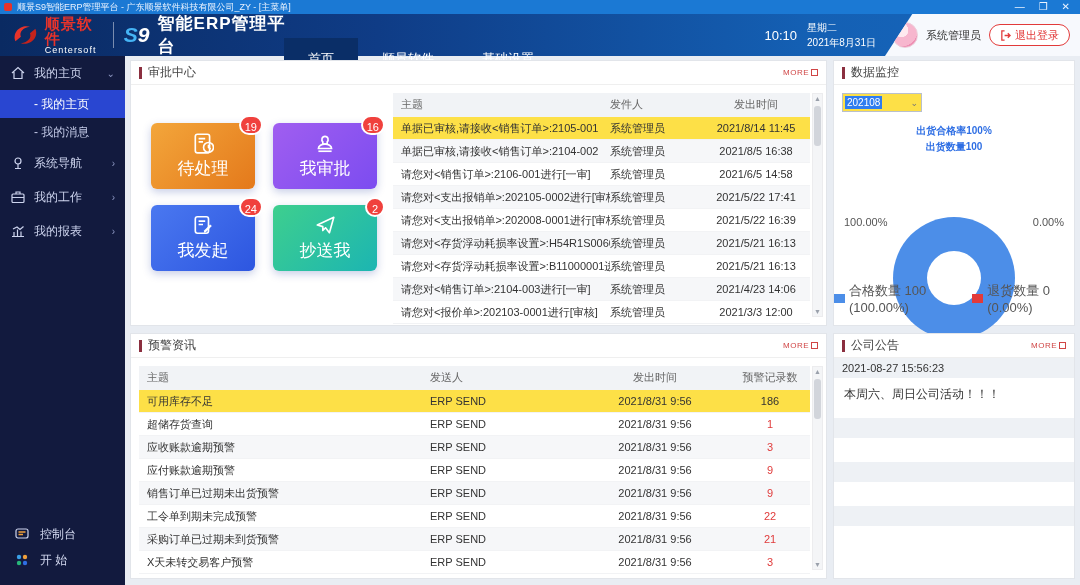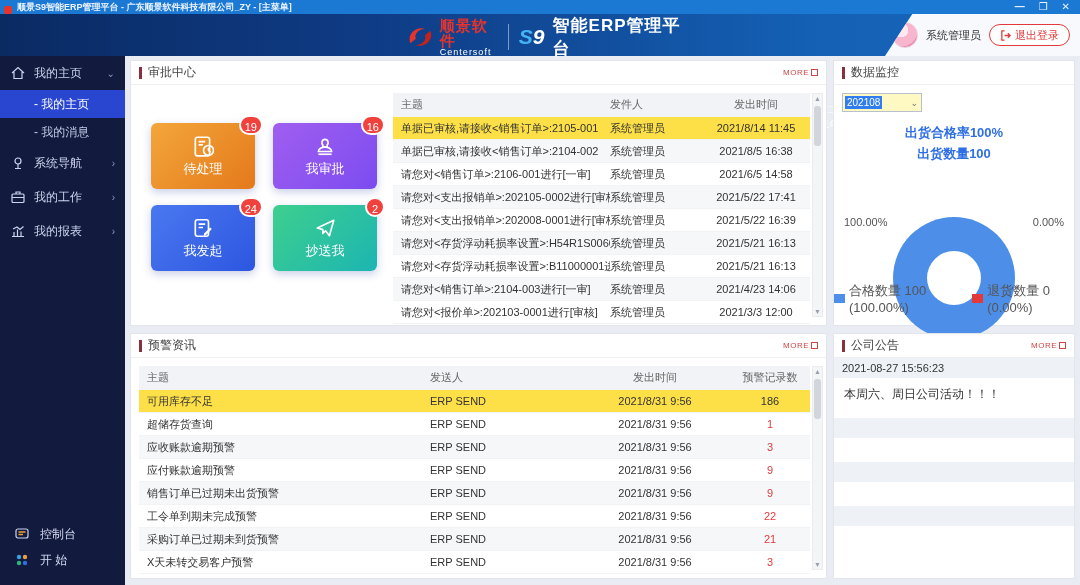--- a/index.html
+++ b/index.html
@@ -2,29 +2,29 @@
 <html><head>
 <meta charset="utf-8">
 <style>
   * { margin:0; padding:0; box-sizing:border-box; }
   html,body { width:1080px; height:585px; overflow:hidden; }
   body { font-family:"Liberation Sans","DejaVu Sans",sans-serif; background:#e9edf3; }
   #app { position:relative; width:1080px; height:585px; }
 
   
   .titlebar { position:absolute; left:0; top:0; width:1080px; height:14px; background:#1b79d4;
-    display:flex; align-items:flex-end; color:#eaf3ff; font-size:9px; padding:0 4px;font-weight:bold; }
+    display:flex; align-items:center; color:#eaf3ff; font-size:9px; padding:0 4px; }
   .titlebar .tb-ico { width:8px; height:8px; background:#e8332a; border-radius:2px; margin-right:5px; }
   .tb-title { flex:1; white-space:nowrap; overflow:hidden; }
   .tb-btns { display:flex; gap:14px; font-size:10px; padding-right:6px; }
   .tb-btns span { cursor:default; line-height:14px; }
 
   
   .header { position:absolute; left:0; top:14px; width:1080px; height:42px;
-    background:linear-gradient(90deg,#0a2a62 0%,#0f3c86 35%,#1460b4 75%,#1767bd 100%); display:flex; align-items:center;flex-direction:column; }
+    background:linear-gradient(90deg,#0a2a62 0%,#0f3c86 35%,#1460b4 75%,#1767bd 100%); display:flex; align-items:center; }
   .logo-wrap { display:flex; align-items:center; padding-left:10px; width:290px; }
   .logo-swirl { width:34px; height:30px; }
   .logo-text { margin-left:4px; line-height:1; }
   .logo-cn { color:#e8332a; font-weight:bold; font-size:15px; letter-spacing:1px; }
   .logo-en { color:#fff; font-size:9px; letter-spacing:1px; }
   .logo-divider { width:1px; height:26px; background:rgba(255,255,255,.45); margin:0 10px; }
   .emblem { font-style:italic; font-weight:bold; font-size:21px; color:#fff; }
   .emblem b { color:#45b4f5; }
   .product { color:#fff; font-weight:bold; font-size:17px; margin-left:8px; letter-spacing:1px; }
   .nav { display:flex; height:42px; margin-left:-6px; }
@@ -65,21 +65,21 @@
   #panel-monitor  { left:708px; top:4px; width:242px; height:266px; }
   #panel-alerts   { left:5px; top:277px; width:697px; height:246px; }
   #panel-notice   { left:708px; top:277px; width:242px; height:246px; }
 
   
   .tiles { position:absolute; left:20px; top:62px; width:232px; display:grid;
     grid-template-columns:104px 104px; grid-gap:16px 18px; }
   .tile { position:relative; width:104px; height:66px; border-radius:6px; color:#fff; cursor:pointer;
     display:flex; flex-direction:column; align-items:center; justify-content:center; gap:3px;
     box-shadow:0 3px 8px rgba(30,60,160,.25); }
-  .tile .t-label { font-size:13px; }
+  .tile .t-label { font-size:17px; }
   .tile-0 { background:linear-gradient(135deg,#f3a63b,#e4791b); }
   .tile-1 { background:linear-gradient(135deg,#a05ef0,#7c4cf0); }
   .tile-2 { background:linear-gradient(135deg,#4a78f0,#2d56e0); }
   .tile-3 { background:linear-gradient(135deg,#3ecf8e,#1cb5b2); }
   .badge { position:absolute; top:-8px; right:-8px; min-width:20px; height:20px; padding:0 4px;
     background:#f0413d; border-radius:10px; color:#fff; font-size:11px; line-height:20px; text-align:center;
     border:2px solid #fff; }
 
   
   .tbl { position:absolute; font-size:11px; color:#333; }
@@ -96,25 +96,25 @@
   #approval-table { left:262px; top:32px; right:16px; bottom:4px; }
   #alerts-table { left:8px; top:32px; right:16px; bottom:8px; }
 
   .vscroll { position:absolute; top:32px; bottom:8px; right:3px; width:11px; background:#f4f5f7; border:1px solid #ececee;
     font-size:7px; color:#9aa0ab; text-align:center; }
   .vscroll .up { position:absolute; top:1px; left:0; right:0; }
   .vscroll .dn { position:absolute; bottom:1px; left:0; right:0; }
   .vscroll .thumb { position:absolute; top:12px; left:1px; right:1px; height:40px; background:#d2d5db; border-radius:3px; }
 
   
-  .month-select { position:absolute; left:8px; top:32px; width:80px; height:19px; border:1px solid #b9c0cc; background:#fef9c3;
+  .month-select { position:absolute; left:8px; top:32px; width:80px; height:19px; border:1px solid #b9c0cc; background:#fde047;
     display:flex; align-items:center; font-size:10px; cursor:pointer; }
   .month-select .val { background:#2f7df0; color:#fff; padding:1px 2px; margin-left:2px; }
   .month-select .chev { margin-left:auto; margin-right:3px; color:#777; font-size:9px; }
-  .headline { position:absolute; left:0; top:62px; width:100%; text-align:center; color:#2f6fe4; font-weight:bold; font-size:13px; line-height:1.6; }
+  .headline { position:absolute; left:0; top:62px; width:100%; text-align:center; color:#2f6fe4; font-weight:bold; font-size:10px; line-height:1.6; }
   .donut { position:absolute; left:50%; top:156px; transform:translate(-50%,-0%); width:122px; height:122px; border-radius:50%; background:#4c8ee8; }
   .donut::after { content:""; position:absolute; left:50%; top:50%; transform:translate(-50%,-50%); width:54px; height:54px; border-radius:50%; background:#fff; }
   .pct-left { position:absolute; left:10px; top:155px; font-size:11px; color:#555; }
   .pct-right { position:absolute; right:10px; top:155px; font-size:11px; color:#555; }
   .legend { position:absolute; left:0; bottom:10px; width:100%; display:flex; justify-content:center; gap:14px; font-size:13px; color:#555; }
   .legend .li { display:flex; align-items:center; gap:4px; }
   .legend .sw { width:14px; height:9px; display:inline-block; }
 
   
   .notice-date { height:20px; background:#eef1f5; font-size:11px; color:#333; display:flex; align-items:center; padding:0 8px; }

